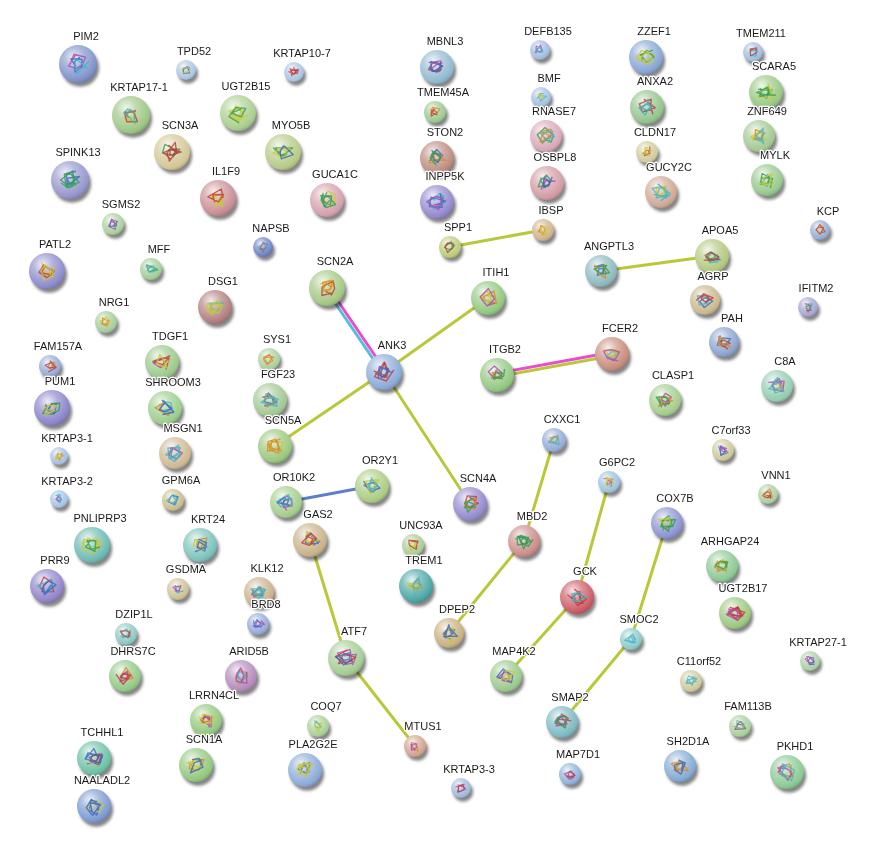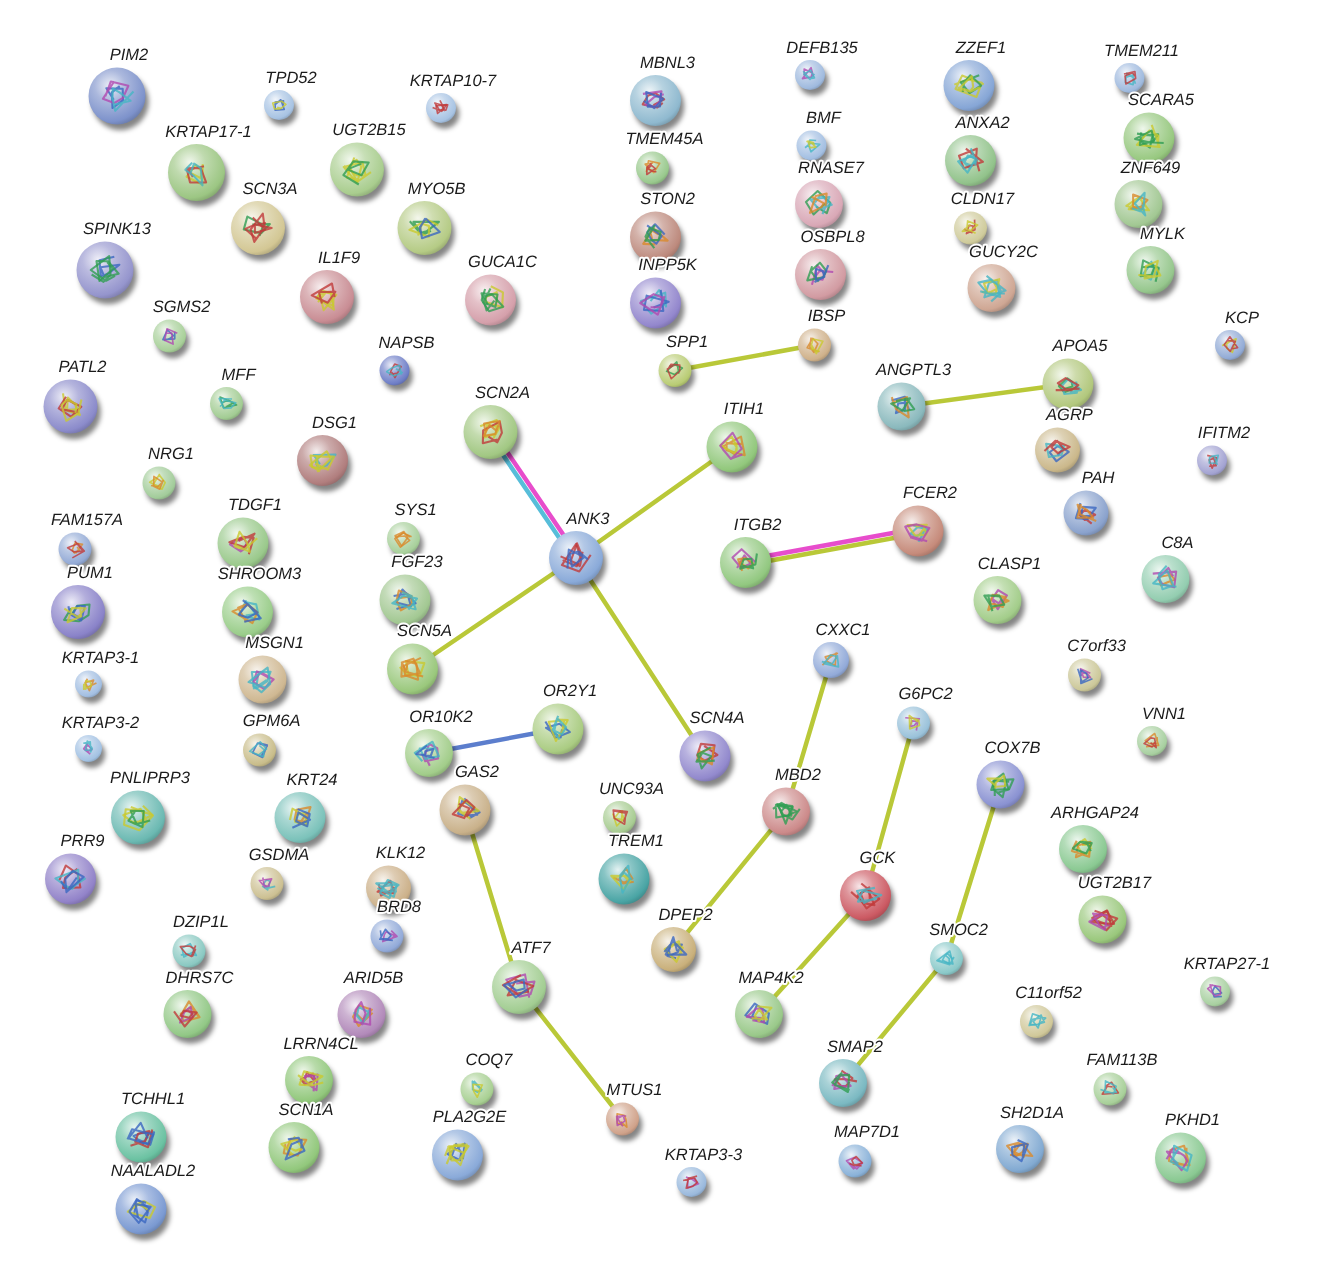--- a/index.html
+++ b/index.html
@@ -7,21 +7,20 @@
     padding: 0;
     background: #ffffff;
     font-family: "Liberation Sans", sans-serif;
   }
   .stage {
     position: relative;
     width: 889px;
     height: 849px;
     background: #ffffff;
     overflow: hidden;
-    font-style: italic;
   }
   svg { display: block; }
   .node { cursor: pointer; }
   .edge { cursor: pointer; }
   .node-label {
     font-family: "Liberation Sans", sans-serif;
     font-size: 11px;
     fill: #1a1a1a;
     text-anchor: middle;
     paint-order: stroke;

